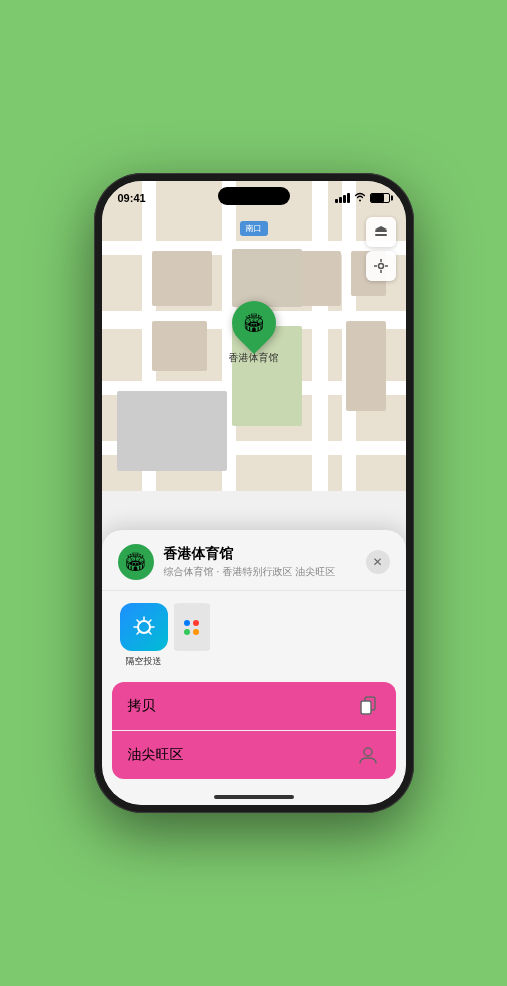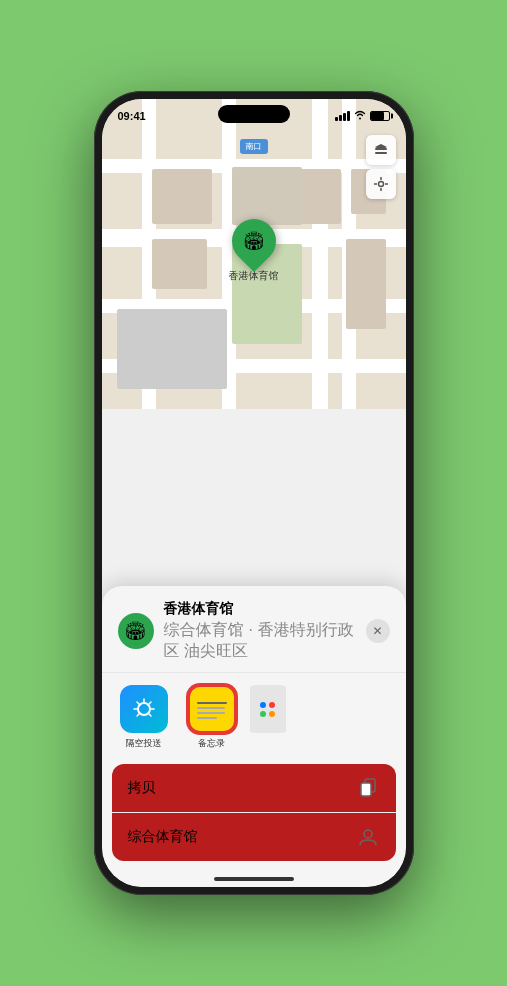--- a/index.html
+++ b/index.html
@@ -8,21 +8,21 @@
       background: #7dc96e;
       display: flex;
       justify-content: center;
       align-items: center;
       min-height: 100vh;
       font-family: -apple-system, 'PingFang SC', 'Helvetica Neue', sans-serif;
     }
 
     .phone-frame {
       width: 320px;
-      height: 804px;
+      height: 640px;
       background: #1a1a1a;
       border-radius: 48px;
       padding: 8px;
       position: relative;
       box-shadow: 0 20px 60px rgba(0,0,0,0.5), inset 0 0 0 1px #3a3a3a;
     }
 
     .phone-screen {
       width: 100%;
       height: 100%;
@@ -282,21 +282,21 @@
       flex: 1;
     }
 
     .location-name {
       font-size: 14px;
       font-weight: 600;
       color: #000;
     }
 
     .location-subtitle {
-      font-size: 16px;
+      font-size: 10px;
       color: #888;
       margin-top: 2px;
     }
 
     .close-btn {
       width: 24px;
       height: 24px;
       background: #e0e0e0;
       border-radius: 50%;
       display: flex;
@@ -305,21 +305,20 @@
       font-size: 12px;
       color: #666;
       cursor: pointer;
       flex-shrink: 0;
     }
 
     
     .share-row {
       padding: 12px 12px 8px;
       display: flex;
-      gap: 8px;
       overflow: hidden;
       position: relative;
     }
 
     .share-item {
       display: flex;
       flex-direction: column;
       align-items: center;
       gap: 4px;
       flex-shrink: 0;
@@ -365,21 +364,21 @@
       background: #888;
       border-radius: 1px;
     }
 
     .notes-line:first-child {
       background: #666;
     }
 
     
     .action-list {
-      background: #b91c1c;
+      background: #ec4899;
       margin: 6px 10px;
       border-radius: 12px;
       overflow: hidden;
     }
 
     .action-item {
       display: flex;
       align-items: center;
       justify-content: space-between;
       padding: 12px 16px;
@@ -526,31 +525,20 @@
             <svg width="28" height="28" viewBox="0 0 28 28">
               <circle cx="14" cy="14" r="6" fill="none" stroke="white" stroke-width="2"></circle>
               <path d="M14 8 L14 4M10 10 L7 7M18 10 L21 7M8 14 L4 14M20 14 L24 14M10 18 L7 21M18 18 L21 21" stroke="white" stroke-width="1.5" stroke-linecap="round"></path>
             </svg>
           </div>
           <span class="share-label">隔空投送</span>
         </div>
 
 
 
-        <div class="share-item">
-          <div class="share-icon notes" style="background:#ffd700;border-radius:12px;padding:3px;position:relative;">
-            <div class="notes-lines">
-              <div class="notes-line" style="width:30px;"></div>
-              <div class="notes-line" style="width:28px;background:#aaa;"></div>
-              <div class="notes-line" style="width:28px;background:#aaa;"></div>
-              <div class="notes-line" style="width:20px;background:#aaa;"></div>
-            </div>
-          </div>
-          <span class="share-label">备忘录</span>
-        </div>
 
         <div class="share-item" style="width:36px;overflow:hidden;">
           <div style="width:48px;height:48px;background:#e5e5e5;border-radius:12px;display:flex;align-items:center;justify-content:center;flex-direction:column;gap:3px;">
             <div style="display:flex;gap:3px;">
               <div style="width:6px;height:6px;border-radius:50%;background:#007aff;"></div>
               <div style="width:6px;height:6px;border-radius:50%;background:#ff3b30;"></div>
             </div>
             <div style="display:flex;gap:3px;">
               <div style="width:6px;height:6px;border-radius:50%;background:#34c759;"></div>
               <div style="width:6px;height:6px;border-radius:50%;background:#ff9500;"></div>
@@ -566,21 +554,21 @@
           <span class="action-label">拷贝</span>
           <div class="action-icon">
             <svg width="20" height="20" viewBox="0 0 20 20">
               <rect x="7" y="1" width="10" height="13" rx="2" fill="none" stroke="#666" stroke-width="1.5"></rect>
               <rect x="3" y="5" width="10" height="13" rx="2" fill="white" stroke="#666" stroke-width="1.5"></rect>
             </svg>
           </div>
         </div>
 
         <div class="action-item">
-          <span class="action-label">综合体育馆</span>
+          <span class="action-label">油尖旺区</span>
           <div class="action-icon">
             <svg width="20" height="20" viewBox="0 0 20 20">
               <circle cx="10" cy="7" r="4" fill="none" stroke="#666" stroke-width="1.5"></circle>
               <path d="M2 18 Q2 13 10 13 Q18 13 18 18" fill="none" stroke="#666" stroke-width="1.5" stroke-linecap="round"></path>
             </svg>
           </div>
         </div>
 
 
 

